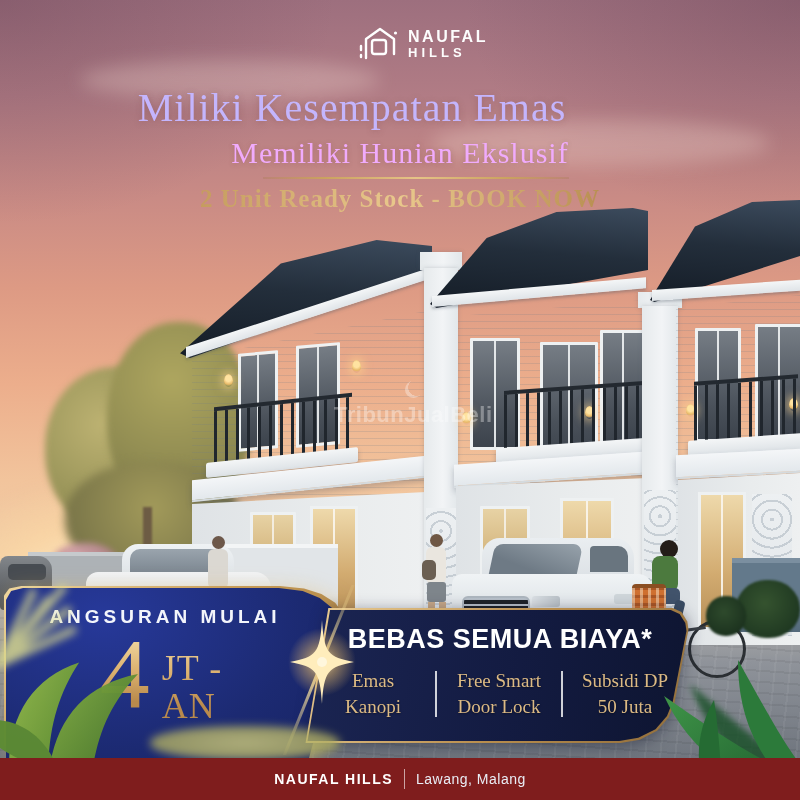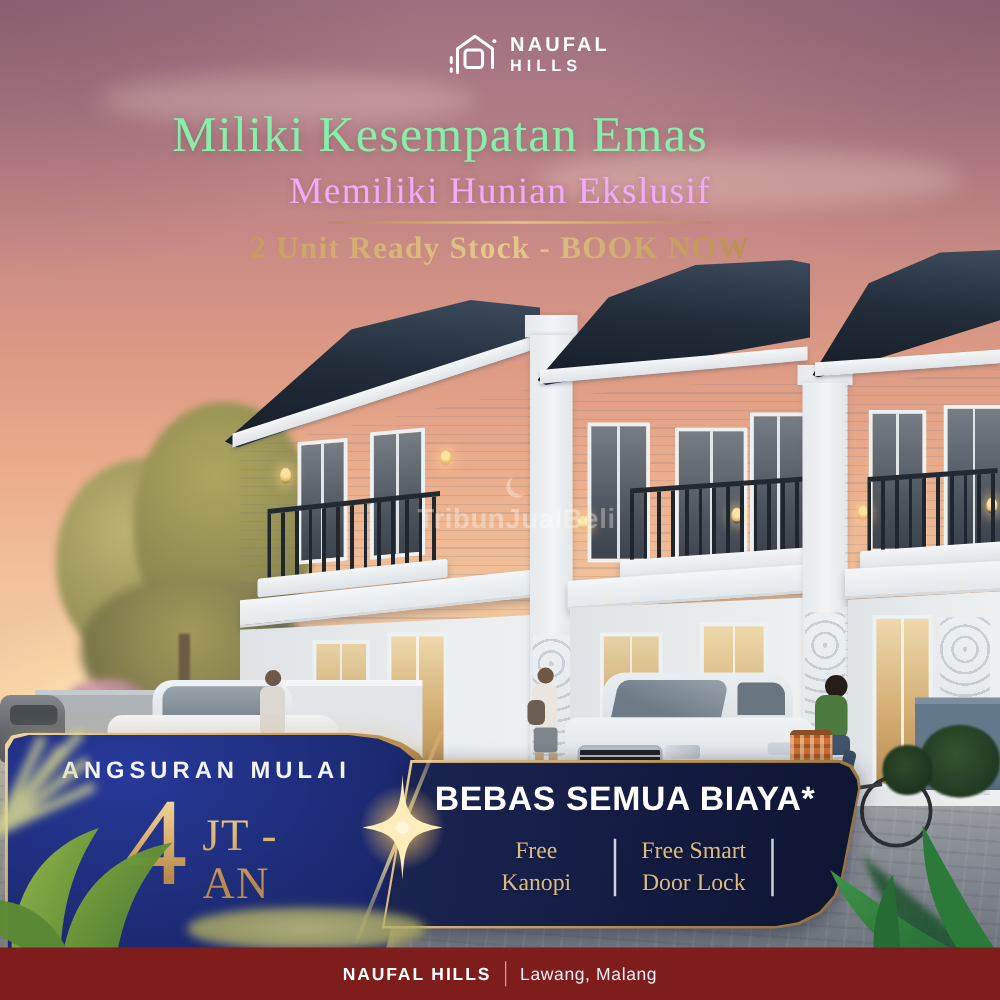--- a/index.html
+++ b/index.html
@@ -47,21 +47,21 @@
     background:repeating-linear-gradient(96deg,rgba(255,255,255,.05) 0 2px,transparent 2px 15px),
                repeating-linear-gradient(4deg,rgba(0,0,0,.06) 0 2px,transparent 2px 11px),
                linear-gradient(180deg,#cdc8bd 0%,#b3b1ad 20%,#8f939a 48%,#6e747d 100%);
     clip-path:polygon(0 17%,100% 27%,100% 100%,0 100%);}
 
   
   .logo-row{left:0;top:24px;width:800px;display:flex;justify-content:center;align-items:center;gap:10px;margin-left:23px;}
   .logo-name{color:#fdfdfd;line-height:1.1;}
   .logo-name .l1{font-size:16px;font-weight:bold;letter-spacing:2.5px;}
   .logo-name .l2{font-size:13px;font-weight:bold;letter-spacing:4px;}
-  .title{left:0;top:84px;width:704px;text-align:center;color:#86efac;
+  .title{left:0;top:84px;width:704px;text-align:center;color:#c4b5fd;
     font-family:"Liberation Serif",serif;font-size:40px;letter-spacing:1px;
     text-shadow:0 1px 6px rgba(120,70,70,.35);}
   .subtitle{left:0;top:136px;width:800px;text-align:center;color:#f0abfc;
     font-family:"Liberation Serif",serif;font-size:30px;letter-spacing:1px;
     text-shadow:0 1px 5px rgba(120,70,70,.3);}
   .gold-line{left:263px;top:177px;width:306px;height:2px;
     background:linear-gradient(90deg,rgba(150,110,55,.2),#caa25f 20%,#e6c387 50%,#caa25f 80%,rgba(150,110,55,.2));}
   .ribbon{left:0;top:185px;width:800px;text-align:center;
     font-family:"Liberation Serif",serif;font-weight:bold;font-size:25px;letter-spacing:1px;
     background:linear-gradient(90deg,#8f6a38 0%,#c59c5e 25%,#e9c88c 50%,#b98f52 75%,#8f6a38 100%);
@@ -285,29 +285,33 @@
       </div>
     </div>
   </div>
 
   <div class="abs panelR-wrap">
     <div class="panelR-border"></div>
     <div class="panelR">
       <div class="promo-title">BEBAS SEMUA BIAYA*</div>
       <div class="features">
         <div class="feature">
-          <div>Free</div>
+          <div>Emas</div>
           <div>Kanopi</div>
         </div>
         <div class="feat-div"></div>
         <div class="feature">
           <div>Free Smart</div>
           <div>Door Lock</div>
         </div>
         <div class="feat-div"></div>
+        <div class="feature">
+          <div>Subsidi DP</div>
+          <div>50 Juta</div>
+        </div>
       </div>
     </div>
   </div>
 
   <svg class="abs" style="left:250px;top:585px;" width="150" height="170" viewBox="0 0 150 170">
     <defs>
       <linearGradient id="rayg" x1="0" y1="0" x2="0" y2="1">
         <stop offset="0" stop-color="#f4d98b" stop-opacity="0"></stop>
         <stop offset="0.5" stop-color="#f8e3a6" stop-opacity="0.95"></stop>
         <stop offset="1" stop-color="#f4d98b" stop-opacity="0"></stop>

